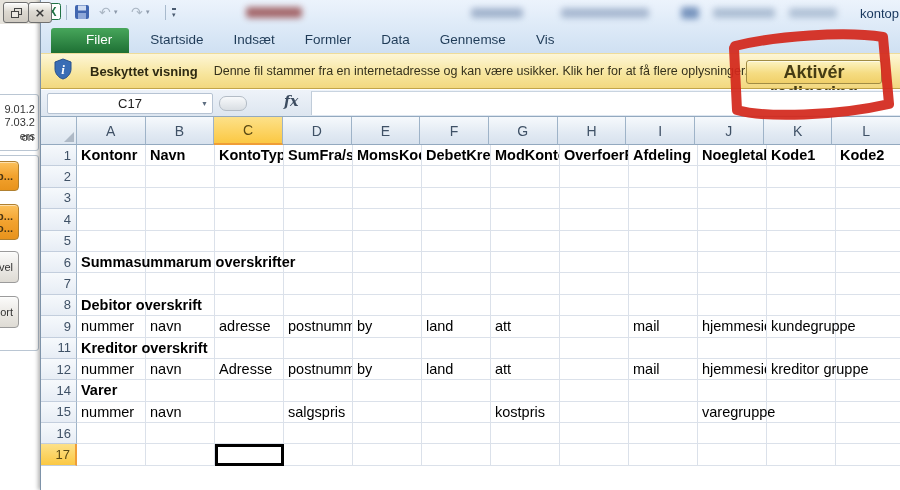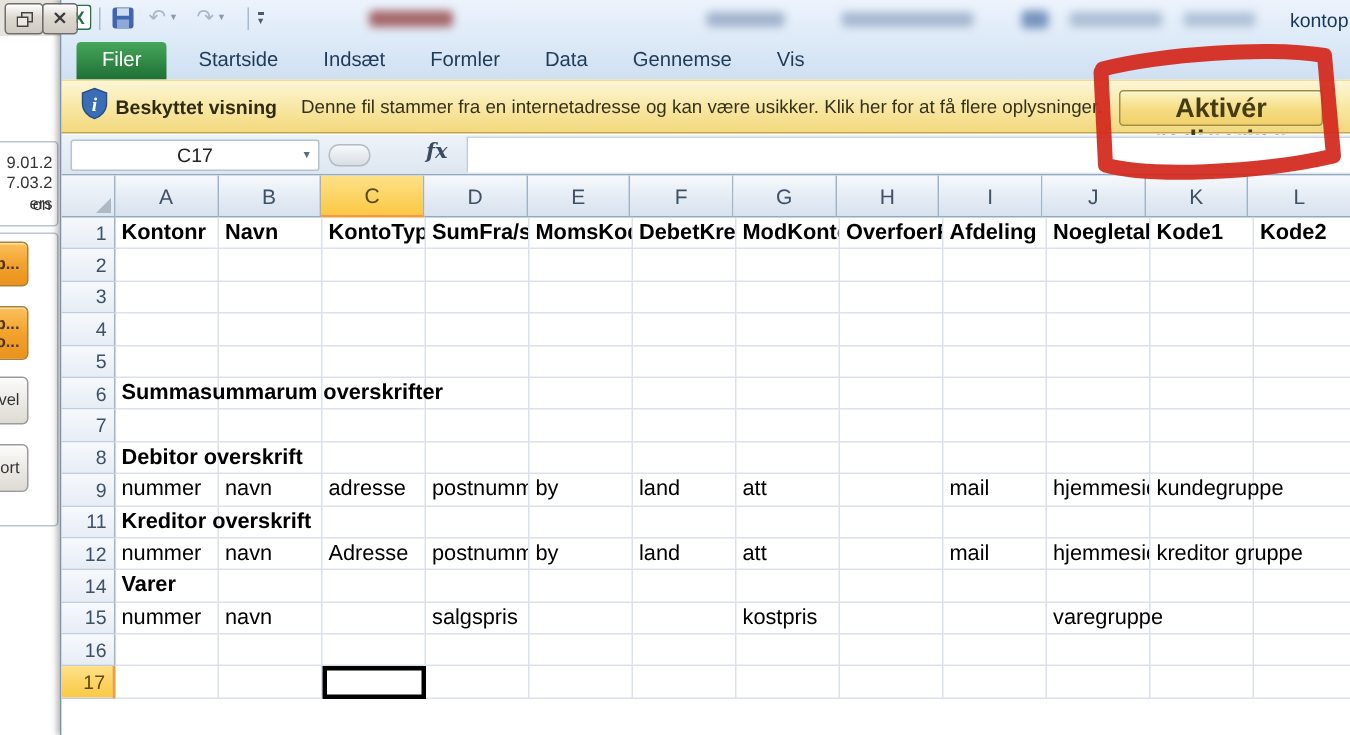--- a/index.html
+++ b/index.html
@@ -36,28 +36,28 @@
   .sep{position:absolute;top:5px;width:1px;height:15px;background:#a8bacd;}
   .arrow-disabled{font:14px "DejaVu Sans",sans-serif;color:#aab6c4;}
   .dd{font-size:6px;color:#8c99aa;margin-left:2px;}
   .qat-custom{border-top:2px solid #4a5b70;font-size:7px;color:#4a5b70;line-height:7px;padding-top:1px;}
   .titletext{position:absolute;right:2px;top:6px;font-size:13px;color:#17365d;}
   .blob{position:absolute;border-radius:3px;filter:blur(3px);}
 
   .tabs{position:absolute;left:10px;top:26px;height:27px;display:flex;align-items:flex-end;}
   .tab{padding:4px 15px 6px 15px;font-size:13.5px;color:#1f3b57;}
   .tab.active{background:linear-gradient(#47a65b,#1e7034);color:#fff;border-radius:3px 3px 0 0;
-              padding:4px 17px 6px 17px;margin-right:6px;}
+              padding:4px 17px 6px 35px;margin-right:6px;}
 
   .pv-bar{position:absolute;left:0;top:53px;right:0;height:36px;
           background:linear-gradient(#fdf6d6,#f7e59c 60%,#f2d87f);
           border-top:1px solid #eedc9a;border-bottom:1px solid #c2a54a;
           display:flex;align-items:center;box-sizing:border-box;}
   .pv-shield{margin-left:12px;}
-  .pv-label{font-size:13px;font-weight:bold;color:#2e2a12;margin-left:4px;white-space:nowrap;}
+  .pv-label{font-size:13px;font-weight:bold;color:#2e2a12;margin-left:17px;white-space:nowrap;}
   .pv-msg{font-size:12.5px;color:#35311c;margin-left:16px;white-space:nowrap;}
   .pv-btn{position:absolute;left:705px;top:6px;width:136px;height:24px;
           border:1px solid #a08c44;border-radius:3px;font-family:"Liberation Sans",sans-serif;
           font-size:18px;font-weight:bold;color:#453c14;
           background:linear-gradient(#fdf4c3,#f5dc82 55%,#f0d069);box-shadow:inset 0 1px 0 rgba(255,255,255,.6);}
 
   .fbar{position:absolute;left:0;top:90px;right:0;height:26px;
         background:linear-gradient(#eef3f9,#dde6f0);}
   .namebox{position:absolute;left:6px;top:3px;width:164px;height:19px;background:#fff;
            border:1px solid #b6c3d3;border-radius:2px;font-size:13px;color:#222;

